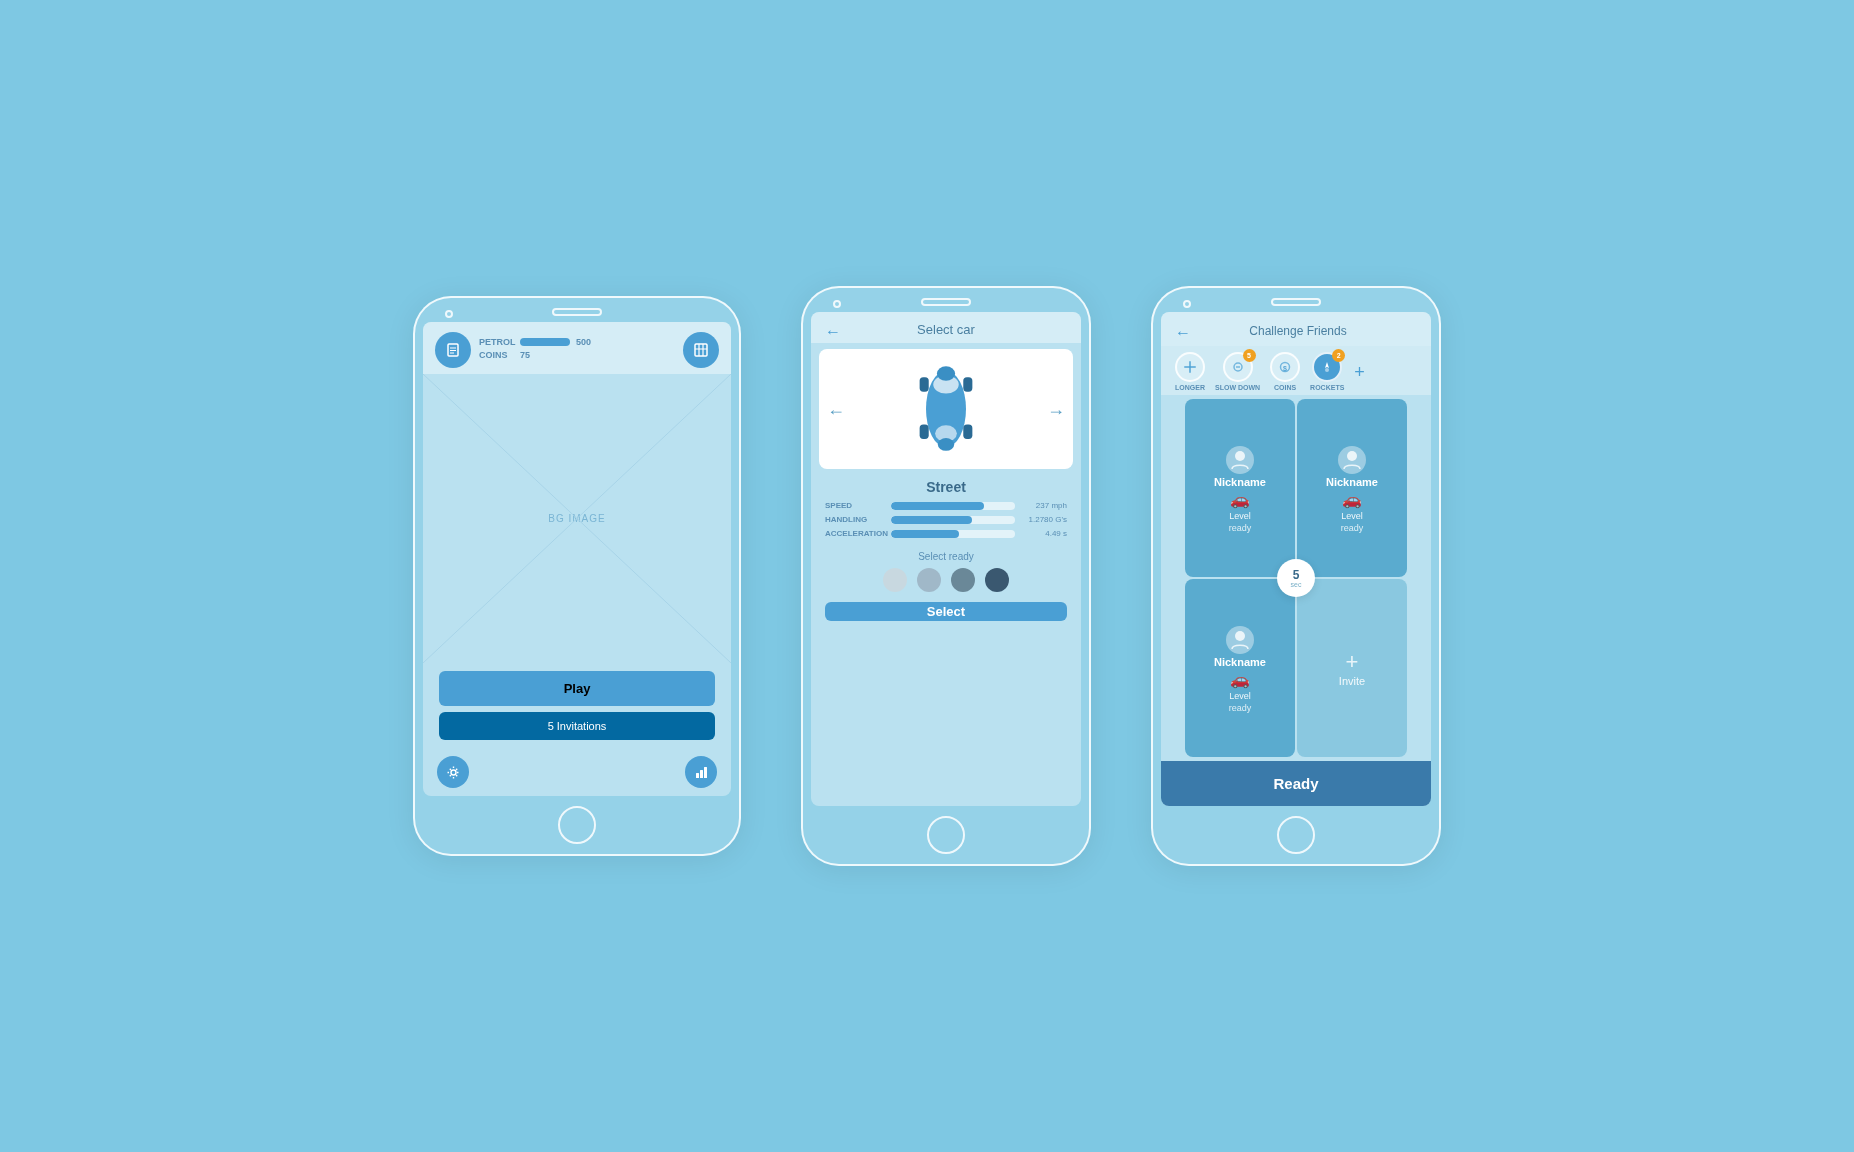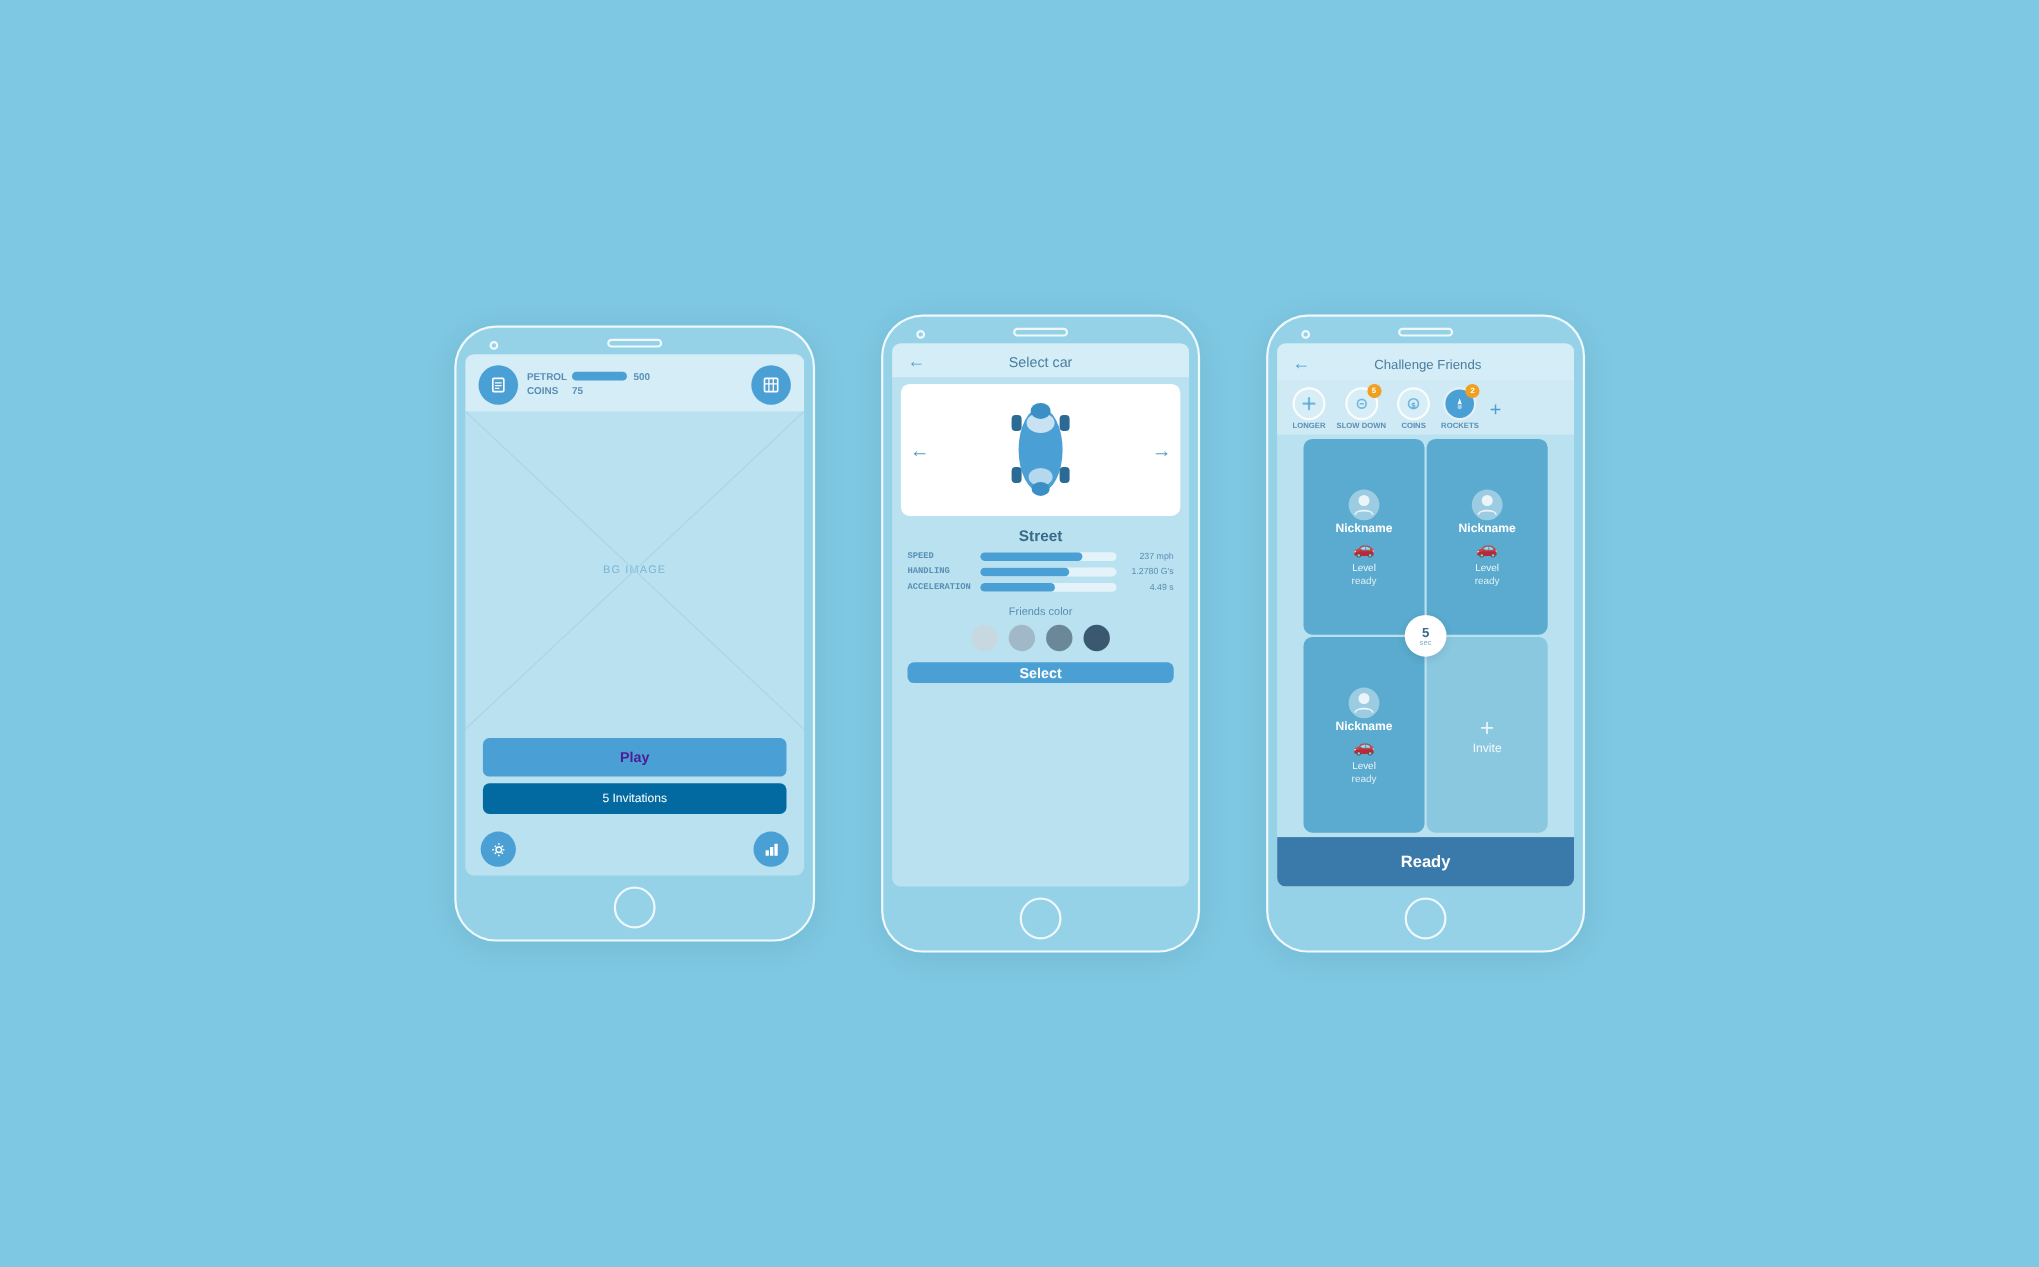--- a/index.html
+++ b/index.html
@@ -171,21 +171,21 @@
       stroke-width: 1;
     }
     .phone1-buttons {
       padding: 8px 16px 10px;
       display: flex;
       flex-direction: column;
       gap: 6px;
     }
     .btn-blue {
       background: #4a9fd4;
-      color: #4c1d95;
+      color: #000000;
       border: none;
       border-radius: 6px;
       padding: 10px;
       font-size: 13px;
       font-weight: 600;
       width: 100%;
       cursor: pointer;
     }
     .btn-blue-light {
       background: #0369a1;
@@ -276,21 +276,20 @@
       display: flex;
       align-items: center;
       margin-bottom: 5px;
       gap: 4px;
     }
     .phone2-stat-label {
       font-size: 8px;
       color: #5a8fb5;
       font-weight: 600;
       width: 62px;
-      font-family: Liberation Mono, monospace;
     }
     .phone2-stat-bar-bg {
       flex: 1;
       height: 8px;
       background: rgba(255,255,255,0.6);
       border-radius: 4px;
       overflow: hidden;
     }
     .phone2-stat-bar-fill {
       height: 100%;
@@ -658,21 +657,21 @@
         <div class="phone2-stat-row">
           <span class="phone2-stat-label">ACCELERATION</span>
           <div class="phone2-stat-bar-bg">
             <div class="phone2-stat-bar-fill" style="width:55%"></div>
           </div>
           <span class="phone2-stat-value">4.49 s</span>
         </div>
       </div>
 
       <div class="phone2-color-section">
-        <div class="phone2-color-label">Friends color</div>
+        <div class="phone2-color-label">Select ready</div>
         <div class="phone2-colors">
           <div class="color-dot" style="background:#c8d8e0"></div>
           <div class="color-dot" style="background:#a0b8c8"></div>
           <div class="color-dot" style="background:#6a8898"></div>
           <div class="color-dot" style="background:#3a5870"></div>
         </div>
       </div>
 
       <button class="phone2-select-btn">Select</button>
     </div>

